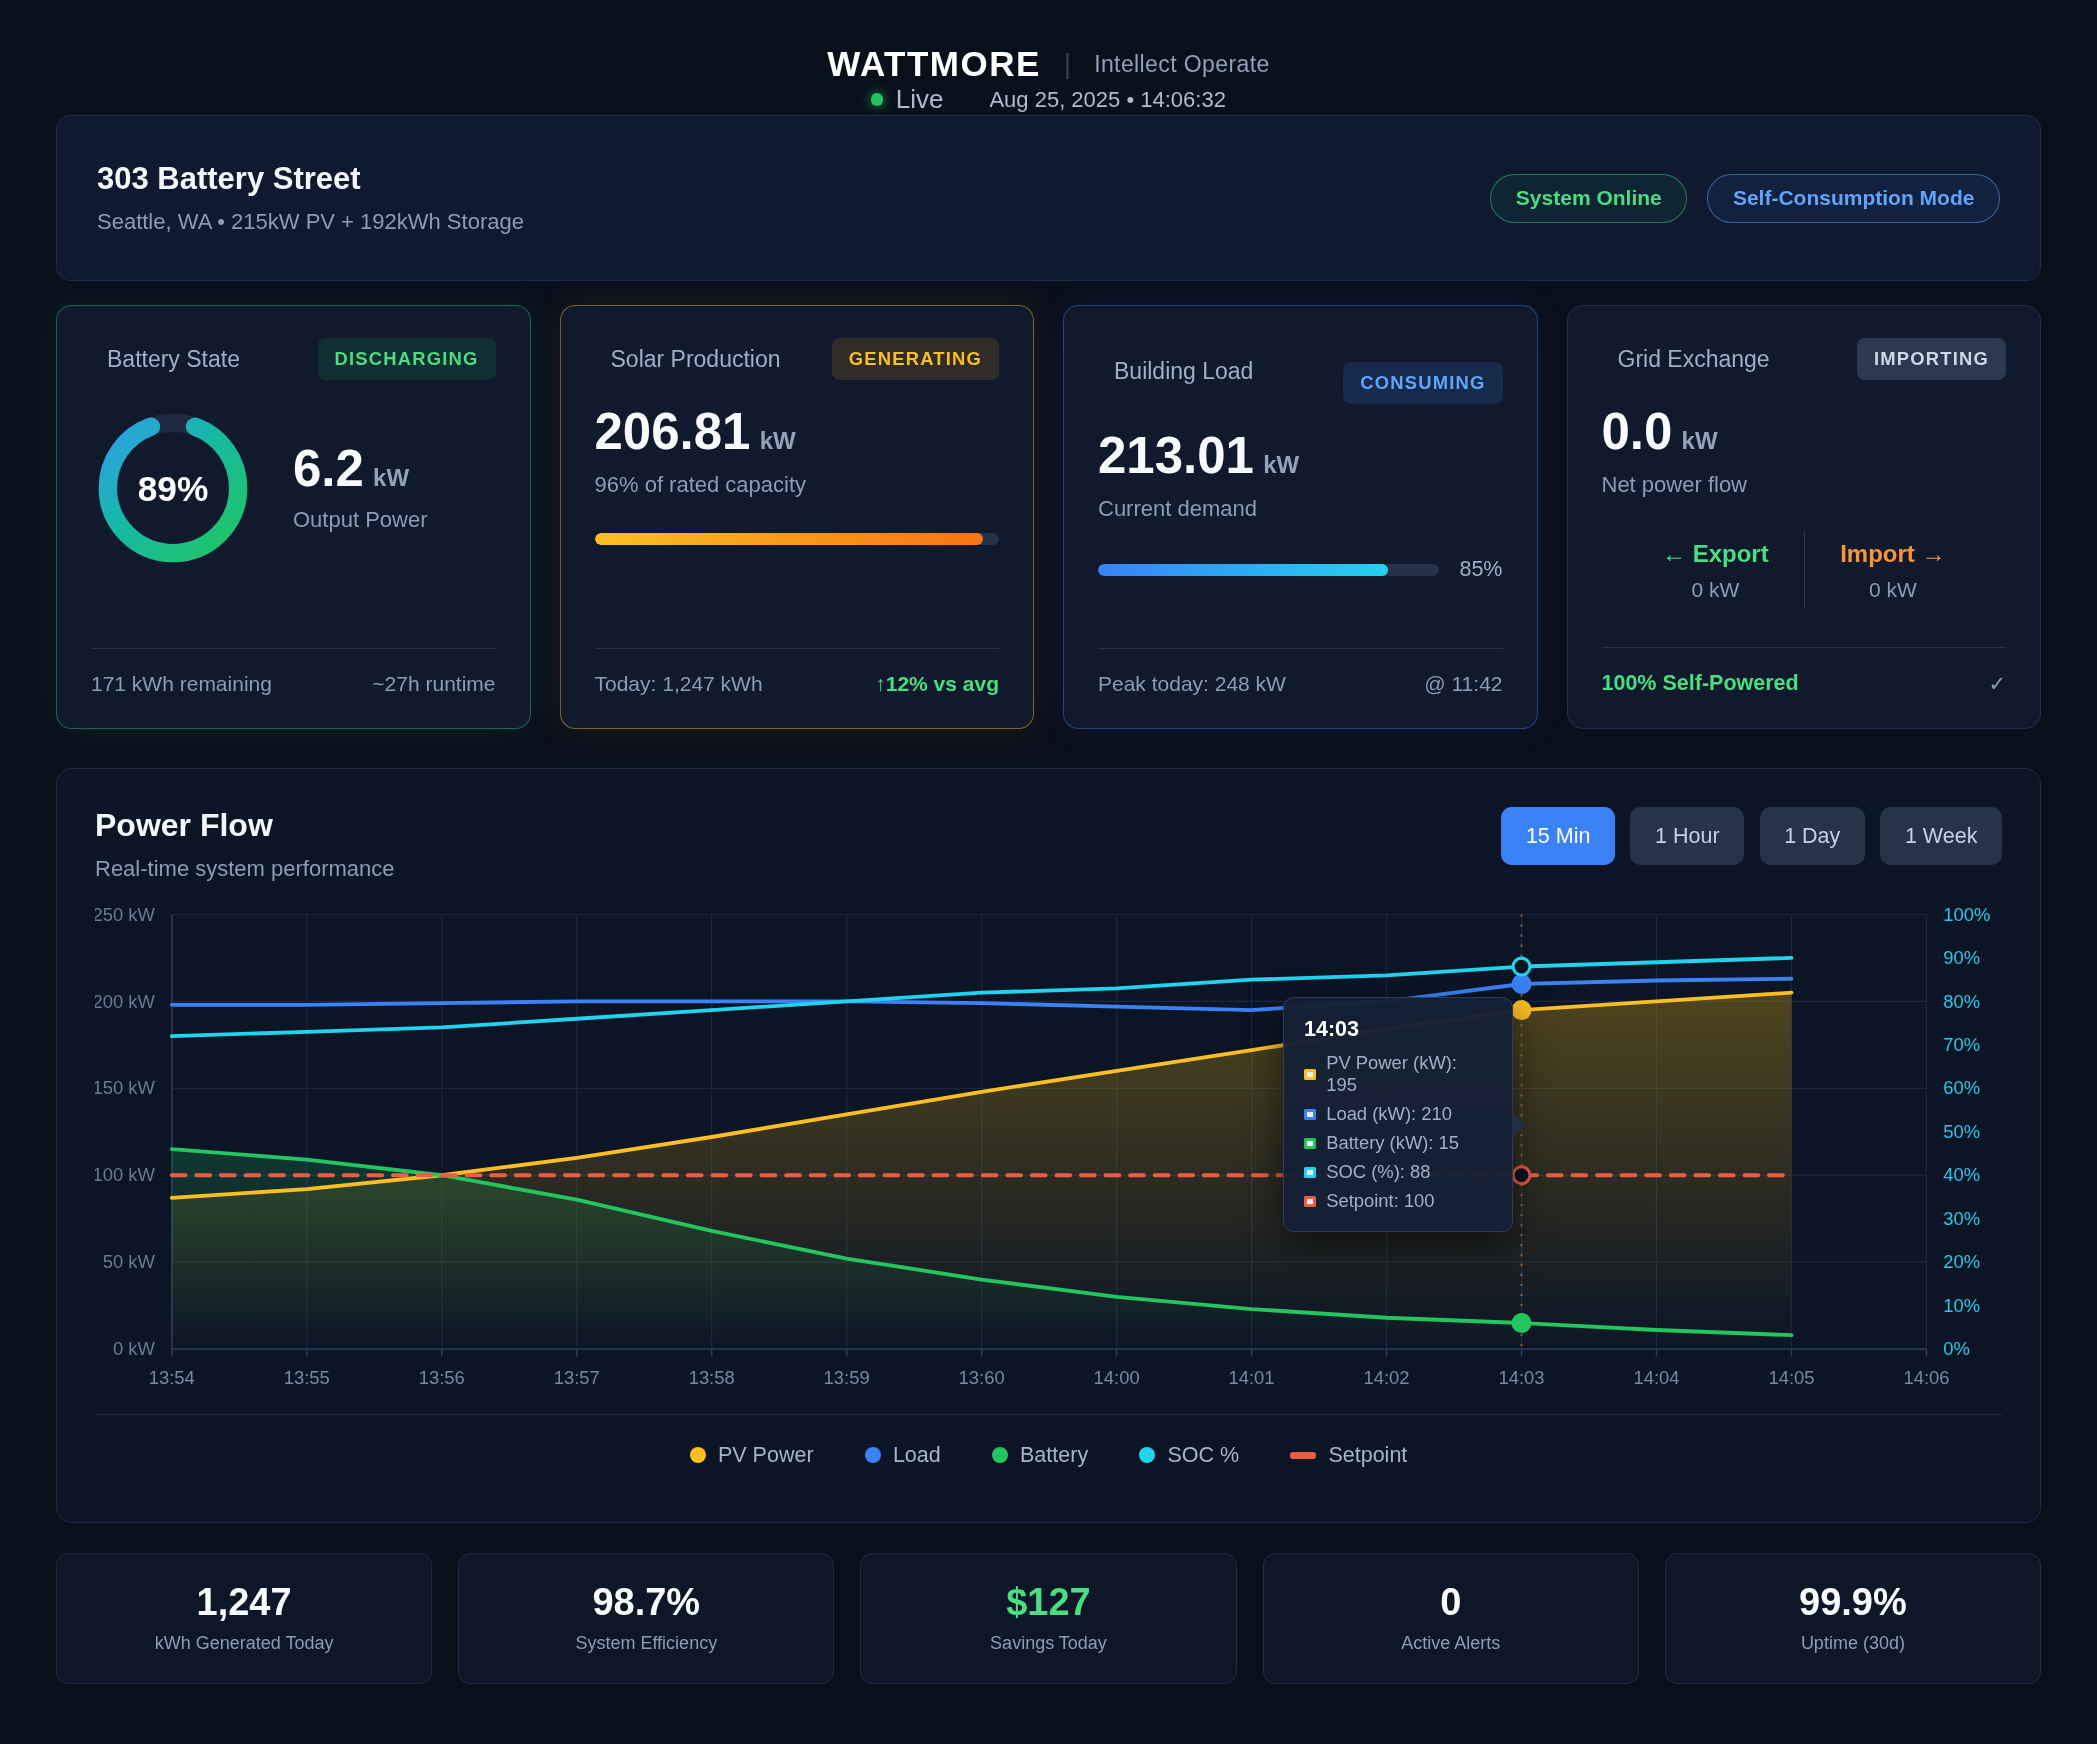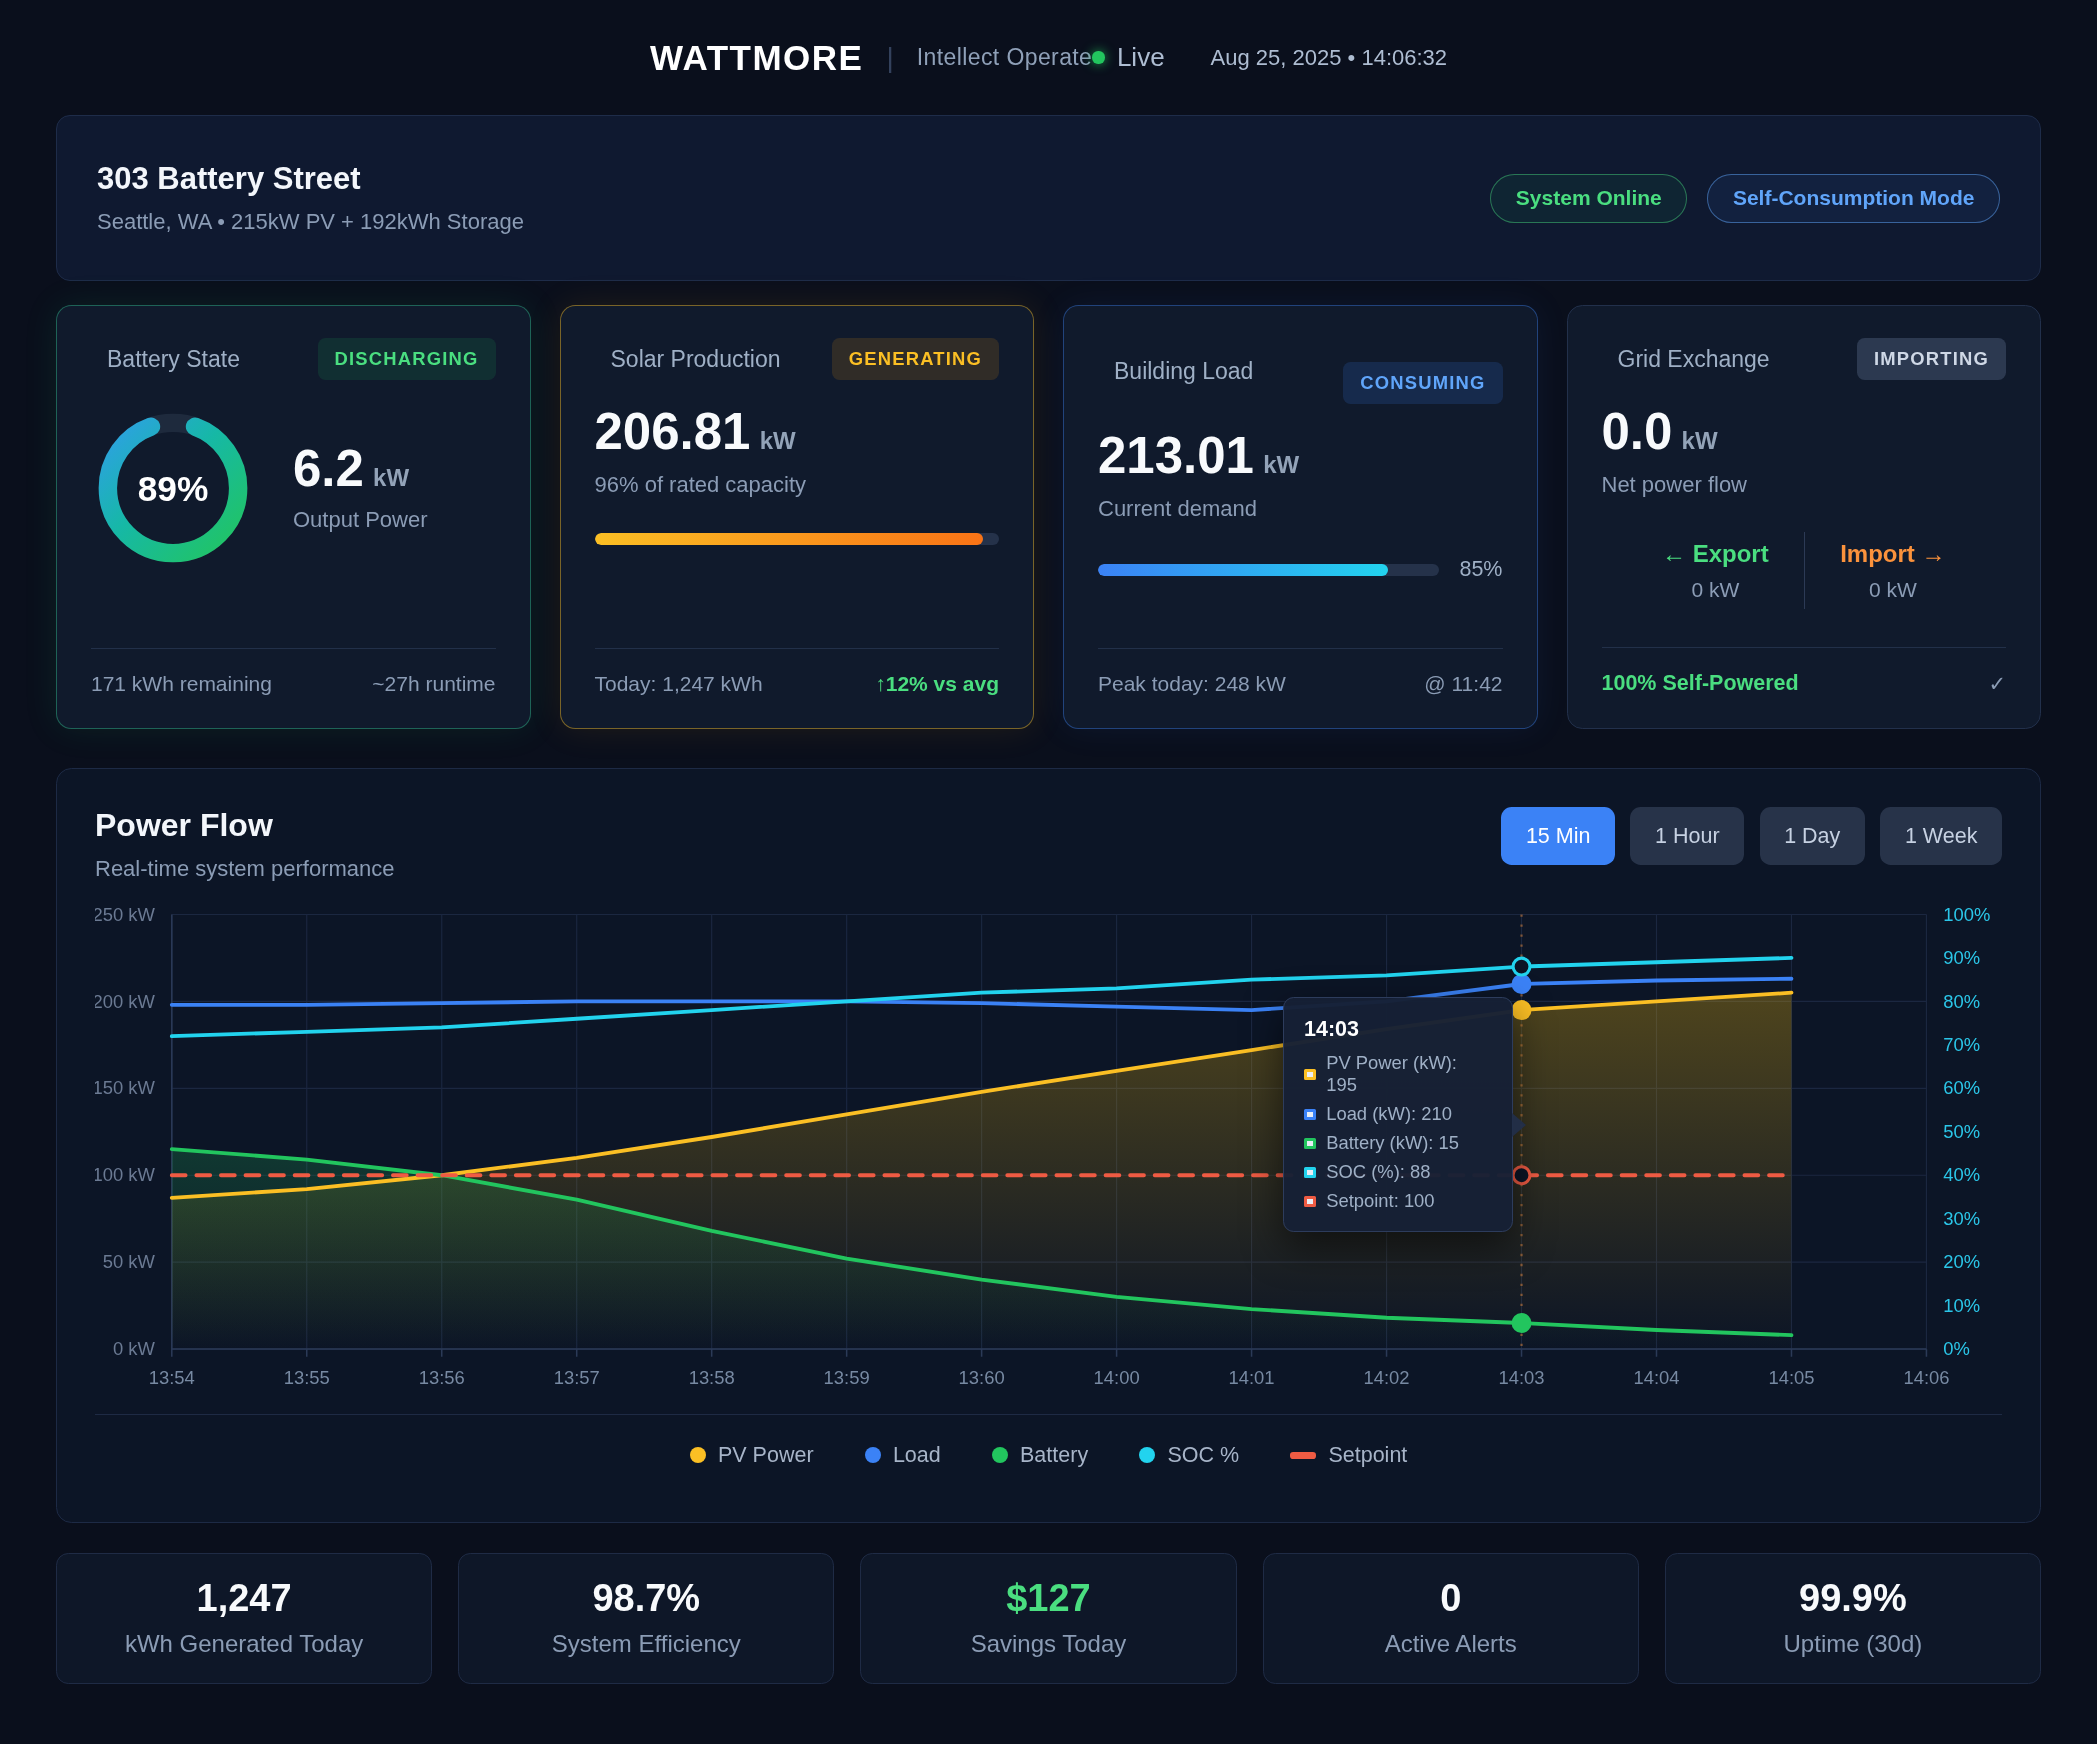--- a/index.html
+++ b/index.html
@@ -5,21 +5,21 @@
   * { box-sizing: border-box; }
   html,body { margin:0; padding:0; }
   body {
     width:2097px; height:1744px; overflow:hidden;
     background:#0a0f1c; color:#e6ecf5;
     font-family:"Liberation Sans", sans-serif;
   }
   #app { padding:0 56px; }
 
   
-  .topbar { height:115px; display:flex; align-items:center; justify-content:center; }
+  .topbar { height:115px; display:flex; align-items:center; justify-content:flex-end;flex-direction:column; }
   .brandrow { display:flex; align-items:center; }
   .brand { font-size:35px; font-weight:800; letter-spacing:1.5px; color:#ffffff; }
   .brand-div { color:#33415c; font-size:28px; font-weight:300; margin:0 23px; }
   .product { font-size:23px; color:#8fa0b8; letter-spacing:0.4px; }
   .toprt { display:flex; align-items:center; gap:46px; }
   .live { display:flex; align-items:center; gap:12.3px; font-size:26px; color:#aebdd2; }
   .livedot { width:12.3px; height:12.3px; border-radius:50%; background:#22c55e; box-shadow:0 0 10.7px rgba(34,197,94,.8); }
   .datetime { font-size:22px; color:#aebdd2; }
 
   
@@ -109,21 +109,21 @@
   .lg-item { display:flex; align-items:center; gap:12.3px; }
   .lg-dot { width:16px; height:16px; border-radius:50%; }
   .lg-dash { width:26px; height:6.1px; border-radius:3.1px; }
 
   
   .stats { display:grid; grid-template-columns:repeat(5,1fr); gap:26px; }
   .stat-card { background:#0e1728; border:1.5px solid #1f2b45; border-radius:12.3px; height:131px;
     display:flex; flex-direction:column; align-items:center; justify-content:center; gap:12.3px; }
   .stat-value { font-size:38px; font-weight:800; color:#f8fafc; line-height:1; }
   .stat-value.green { color:#4ade80; }
-  .stat-label { font-size:24px; color:#8b9cb5; }
+  .stat-label { font-size:18px; color:#8b9cb5; }
 </style>
 </head>
 <body>
 
 <div id="app">
 
   <header class="topbar">
     <div class="brandrow">
       <span class="brand">WATTMORE</span>
       <span class="brand-div">|</span>

